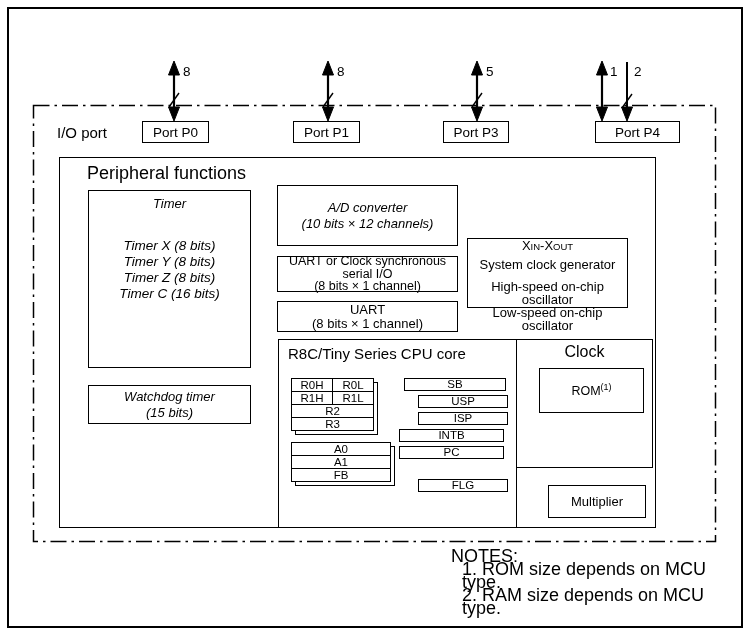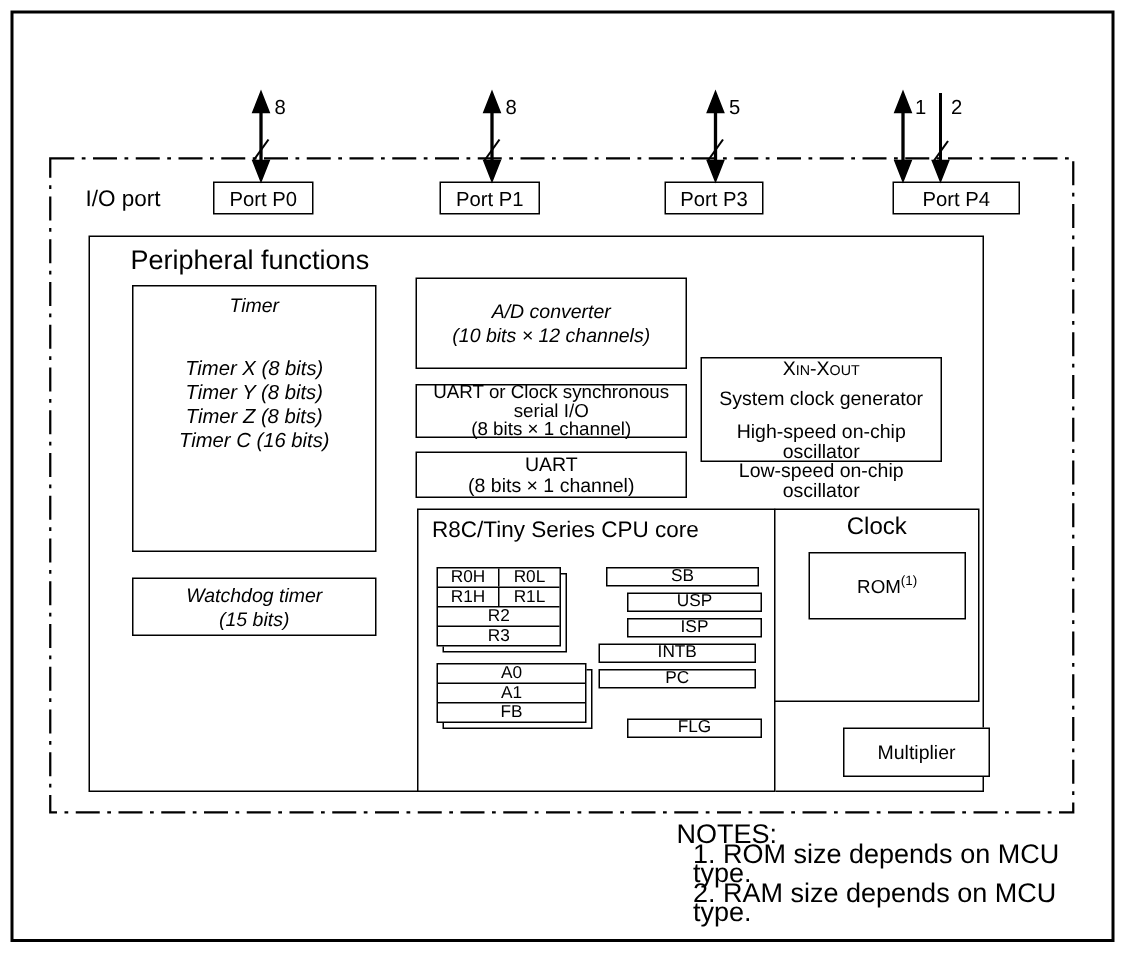--- a/index.html
+++ b/index.html
@@ -195,21 +195,21 @@
       </div>
   </div>
 
   <div class="abs box" style="left:516px;top:339px;width:137px;height:129px;text-align:center;">
     <div class="mem-title" style="margin-top:3px;">Clock</div>
     <div class="abs box ctr" style="left:22px;top:28px;width:105px;height:45px;font-size:12.5px;">
       <span><span>ROM</span><span class="sup">(1)</span></span>
     </div>
   </div>
 
-  <div class="abs box ctr" style="left:562px;top:485px;width:98px;height:33px;font-size:13px;">
+  <div class="abs box ctr" style="left:548px;top:485px;width:98px;height:33px;font-size:13px;">
     <span>Multiplier</span>
   </div>
 
   <div class="abs notes" style="left:451px;top:550px;width:280px;">
     <div>NOTES:</div>
     <div class="nitem">1. ROM size depends on MCU type.</div>
     <div class="nitem">2. RAM size depends on MCU type.</div>
   </div>
 
 </div>

